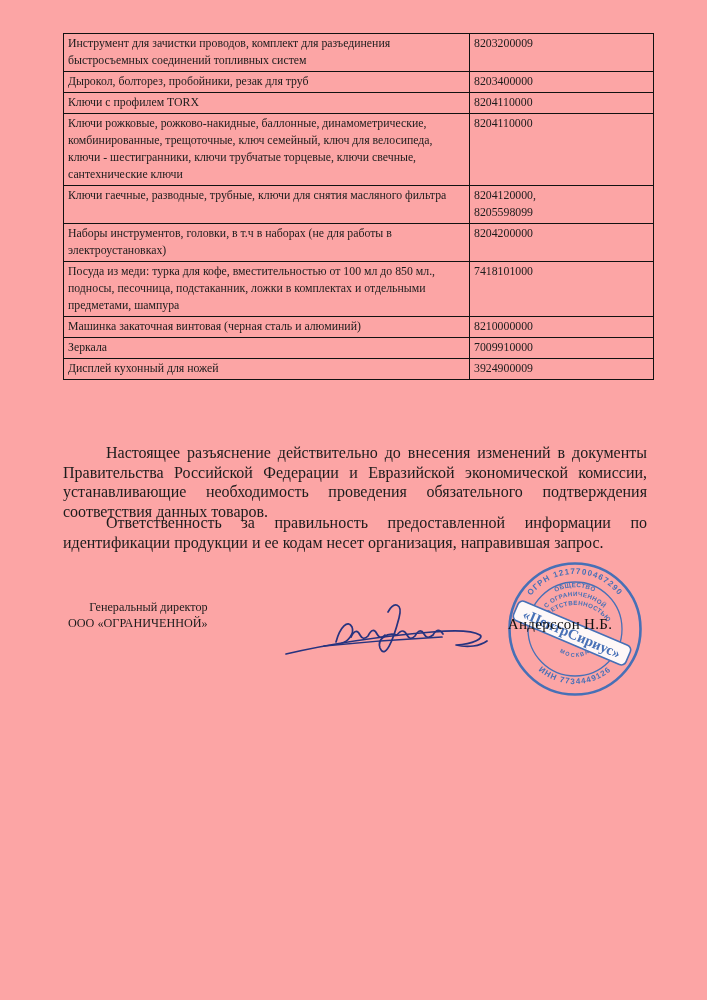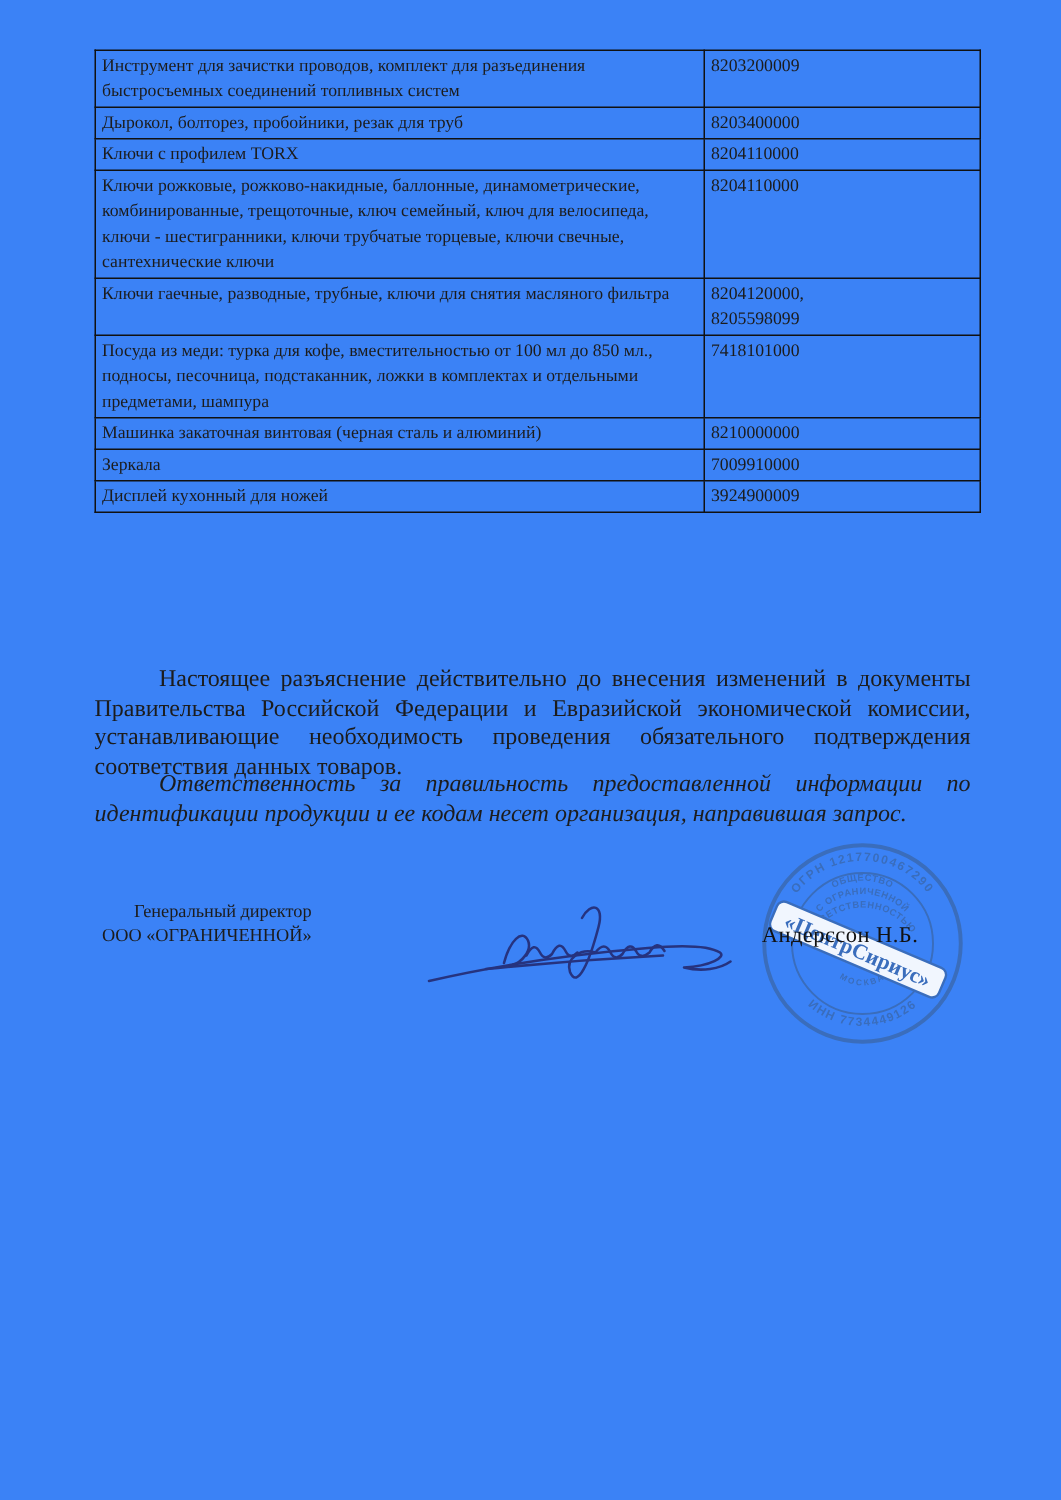--- a/index.html
+++ b/index.html
@@ -1,19 +1,19 @@
 <!DOCTYPE html>
 <html><head>
 <meta charset="utf-8">
 <style>
   * { margin:0; padding:0; box-sizing:border-box; }
   html,body { background:#e8e8e8; }
   .page {
     position:relative; width:707px; height:1000px; margin:0 auto;
-    background:#3b82f6; overflow:hidden;
+    background:#fca5a5; overflow:hidden;
     font-family:"Liberation Serif","DejaVu Serif",serif;
     color:#1f1f1f;
   }
   
   .goods-table {
     position:absolute; left:63px; top:33px; width:590px;
     border-collapse:collapse; table-layout:fixed;
     font-size:11.8px; line-height:17px; color:#1c1c1c;
   }
   .goods-table td {
@@ -21,21 +21,21 @@
   }
   .goods-table td.desc-cell { width:406px; }
   .goods-table td.code-cell { width:184px; white-space:pre-line; }
   
   .body-paragraph {
     position:absolute; left:63px; width:584px;
     font-size:16px; line-height:19.5px; text-align:justify;
     text-indent:43px; color:#1c1c1c;
   }
   .para-1 { top:443px; }
-  .para-2 { top:513px;font-style:italic; }
+  .para-2 { top:513px; }
   
   .sig-label {
     position:absolute; left:68px; top:600px;
     font-size:12.2px; line-height:15.5px; color:#1c1c1c;text-align:right;
   }
   .signature-svg {
     position:absolute; left:284px; top:596px; width:206px; height:72px; z-index:3;
   }
   .stamp-svg {
     position:absolute; left:506px; top:560px; width:138px; height:138px; z-index:1;
@@ -67,20 +67,24 @@
         <td class="code-cell">8204110000</td>
       </tr>
       <tr>
         <td class="desc-cell">Ключи рожковые, рожково-накидные, баллонные, динамометрические, комбинированные, трещоточные, ключ семейный, ключ для велосипеда, ключи - шестигранники, ключи трубчатые торцевые, ключи свечные, сантехнические ключи</td>
         <td class="code-cell">8204110000</td>
       </tr>
       <tr>
         <td class="desc-cell">Ключи гаечные, разводные, трубные, ключи для снятия масляного фильтра</td>
         <td class="code-cell">8204120000,
 8205598099</td>
+      </tr>
+      <tr>
+        <td class="desc-cell">Наборы инструментов, головки, в т.ч в наборах (не для работы в электроустановках)</td>
+        <td class="code-cell">8204200000</td>
       </tr>
       <tr>
         <td class="desc-cell">Посуда из меди: турка для кофе, вместительностью от 100 мл до 850 мл., подносы, песочница, подстаканник, ложки в комплектах и отдельными предметами, шампура</td>
         <td class="code-cell">7418101000</td>
       </tr>
       <tr>
         <td class="desc-cell">Машинка закаточная винтовая (черная сталь и алюминий)</td>
         <td class="code-cell">8210000000</td>
       </tr>
       <tr>

